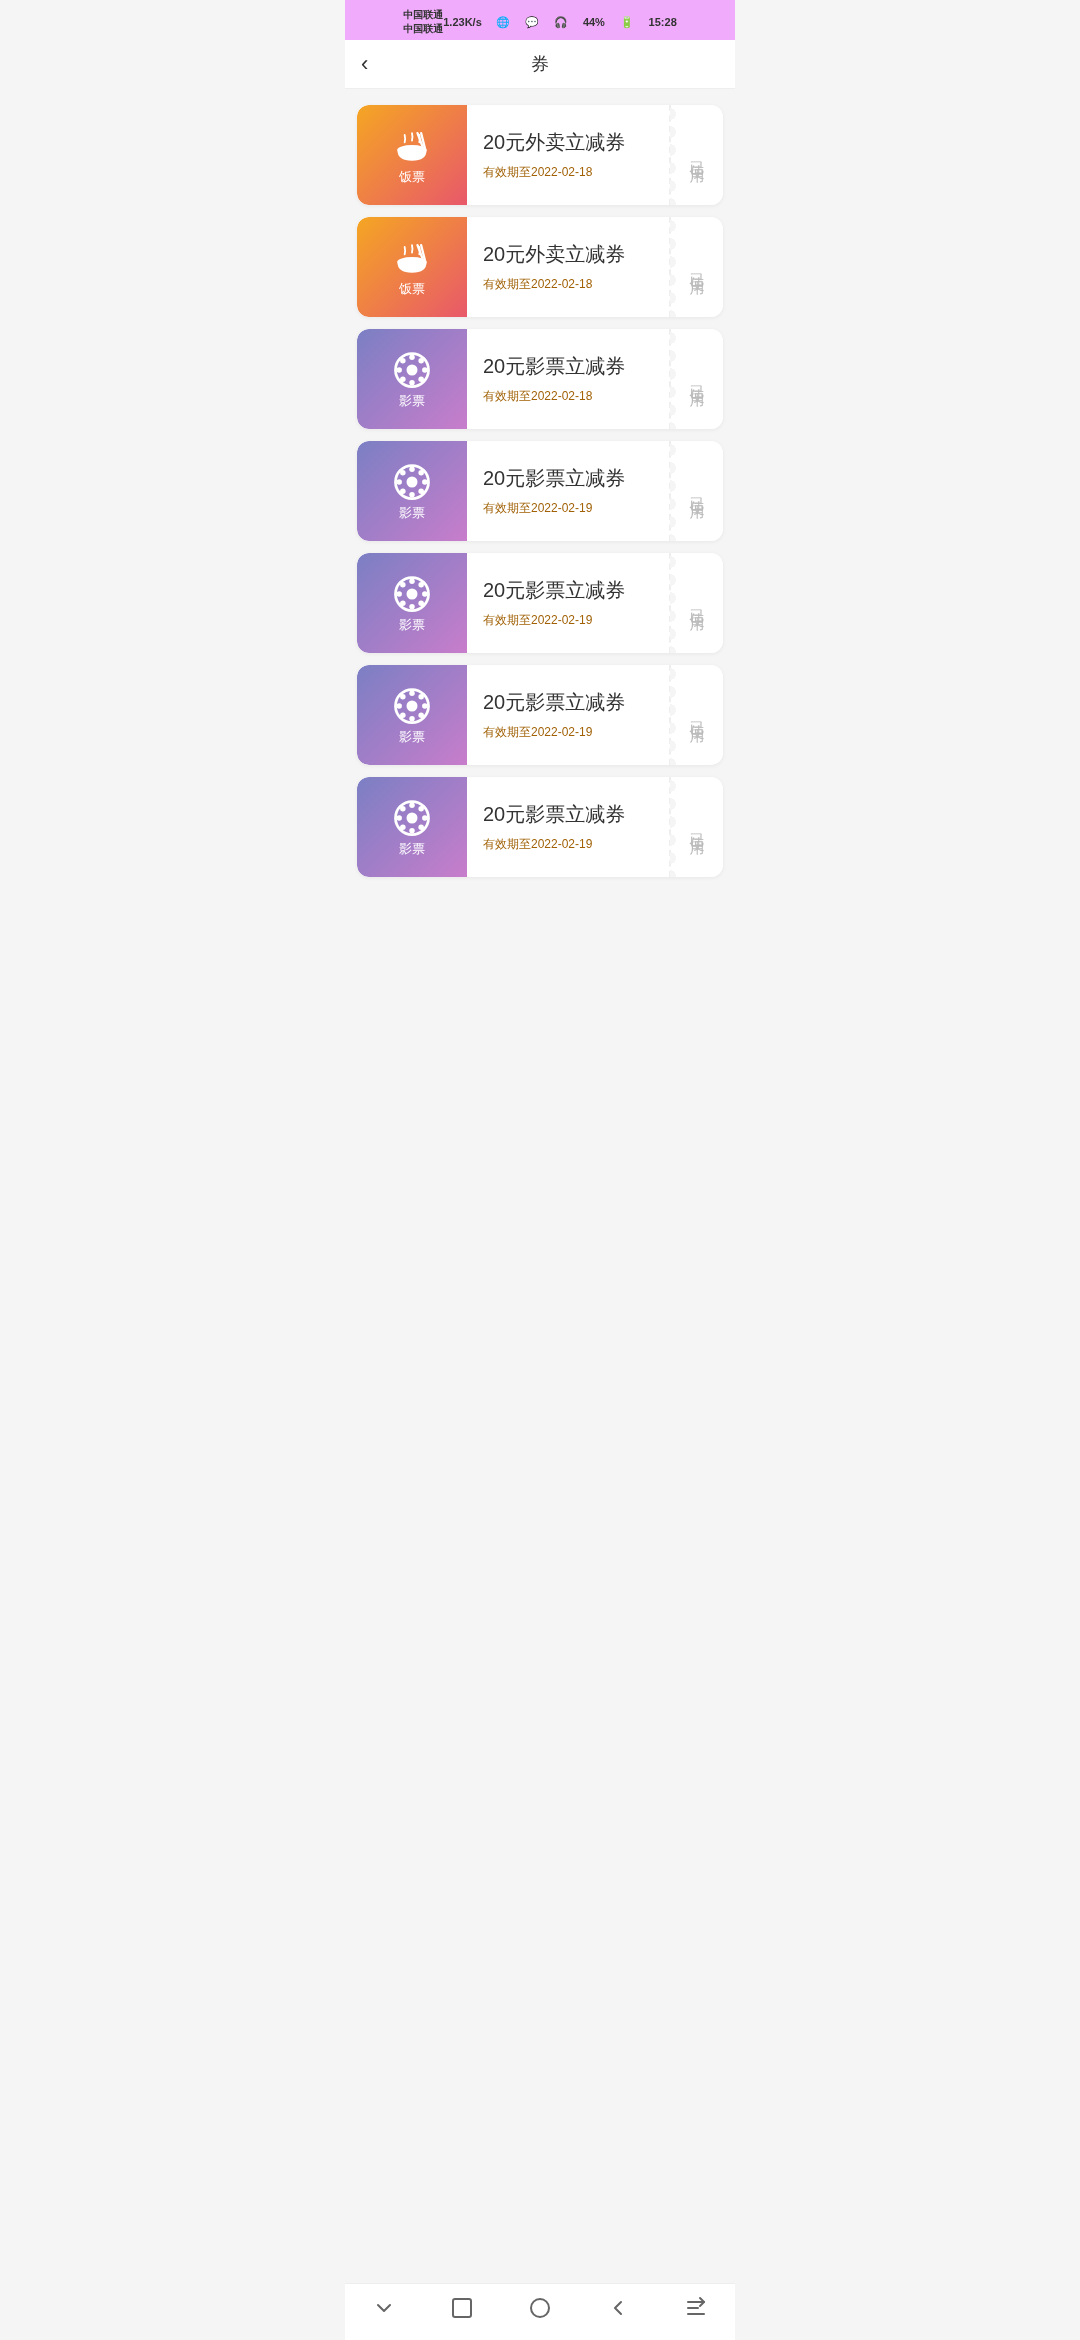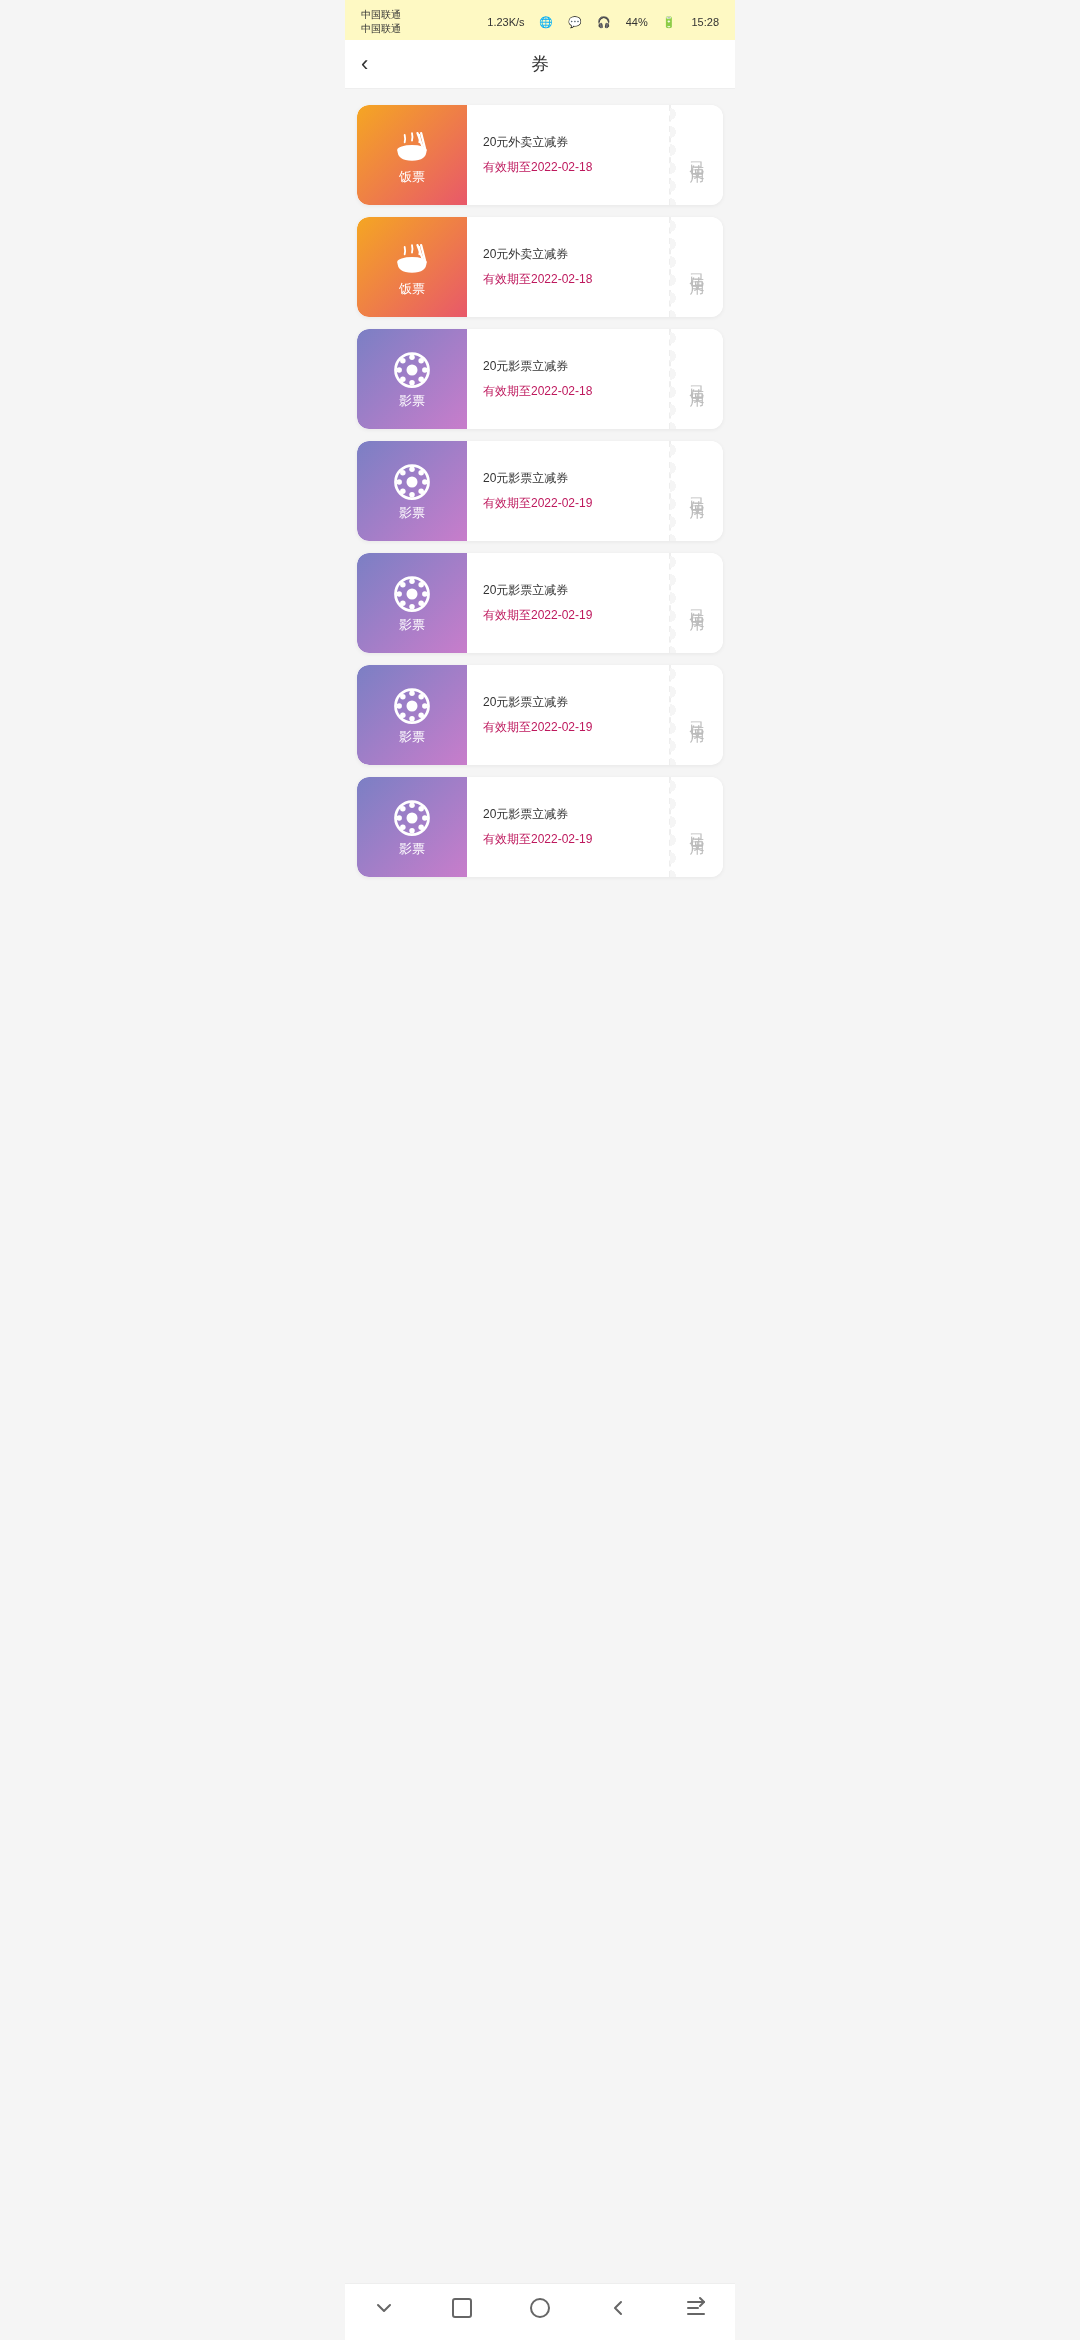--- a/index.html
+++ b/index.html
@@ -12,27 +12,28 @@
     body {
       width: 390px;
       margin: 0 auto;
       background: #f5f5f5;
       font-family: -apple-system, 'PingFang SC', 'Hiragino Sans GB', sans-serif;
       min-height: 844px;
     }
 
     
     .status-bar {
-      background: #fef9c3;
+      background: #f0abfc;
       padding: 8px 16px 4px;
       display: flex;
-      justify-content: space-between;
+      justify-content: center;
       align-items: center;
       font-size: 11px;
       color: #333;
+      font-weight: bold;
     }
 
     .status-left {
       display: flex;
       flex-direction: column;
       font-size: 10px;
     }
 
     .status-right {
       display: flex;
@@ -131,28 +132,28 @@
       padding: 18px 16px;
       display: flex;
       flex-direction: column;
       justify-content: center;
       gap: 8px;
       
       border-right: 2px dashed #eee;
     }
 
     .coupon-title {
-      font-size: 12px;
+      font-size: 20px;
       color: #333;
       font-weight: 500;
     }
 
     .coupon-validity {
       font-size: 12px;
-      color: #be185d;
+      color: #a16207;
     }
 
     .status-text {
       font-size: 15px;
       color: #bbb;
       font-weight: 500;
       writing-mode: vertical-rl;
       letter-spacing: 4px;
       line-height: 1.2;
     }

